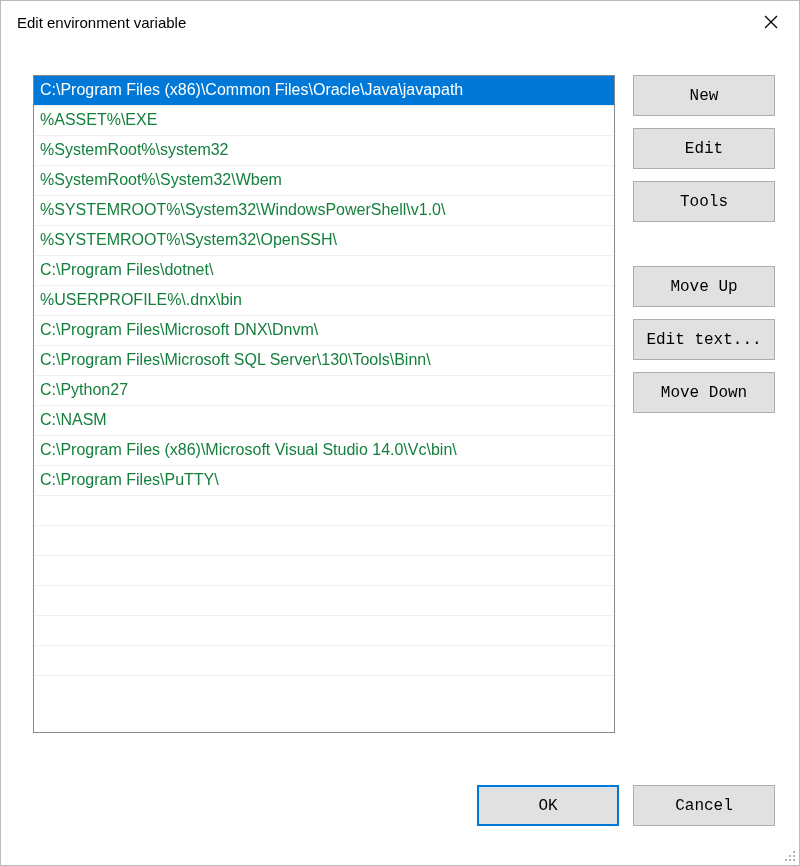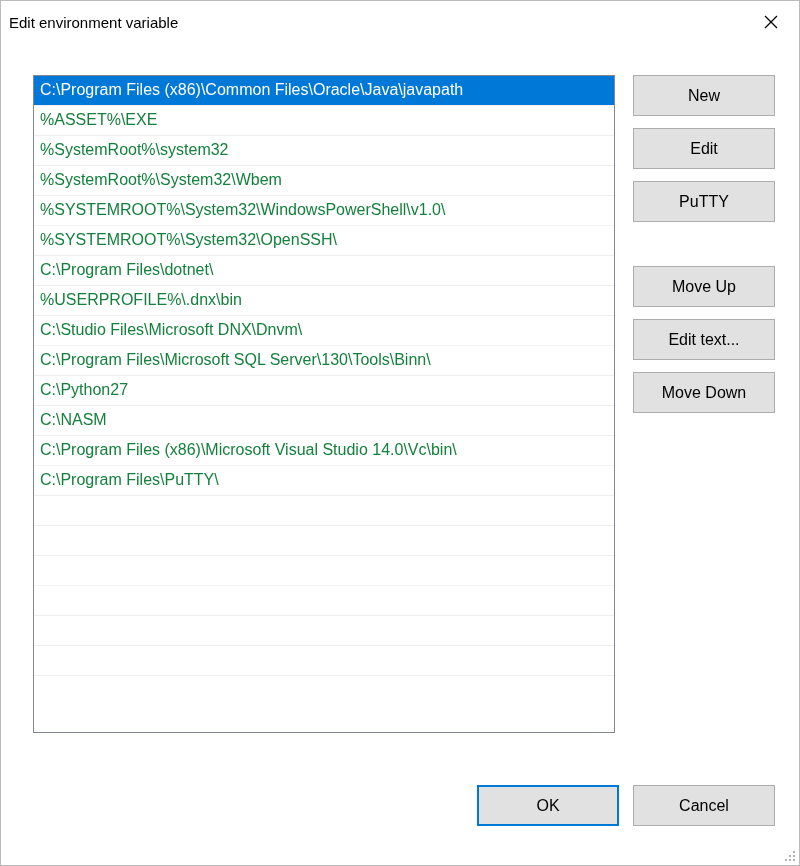--- a/index.html
+++ b/index.html
@@ -10,21 +10,21 @@
       width: 800px;
       height: 866px;
       overflow: hidden;
       border: 1px solid #bbb;
     }
     .titlebar {
       display: flex;
       align-items: center;
       justify-content: space-between;
       height: 42px;
-      padding: 0 0 0 8px;
+      padding: 0 0 0 16px;
       background: #fff;
     }
     .titlebar-title {
       font-size: 15px;
       color: #000;
     }
     .close-btn {
       width: 56px;
       height: 42px;
       display: flex;
@@ -67,21 +67,21 @@
     }
     .side-buttons {
       width: 142px;
       display: flex;
       flex-direction: column;
     }
     .btn {
       height: 41px;
       background: #e1e1e1;
       border: 1px solid #adadad;
-      font-family: Liberation Sans, sans-serif;
+      font-family: Liberation Mono, monospace;
       font-size: 16px;
       color: #000;
       cursor: pointer;
       margin-bottom: 0;
     }
     .side-buttons .btn { margin-bottom: 12px; }
     .gap-after { margin-bottom: 44px !important; }
     .bottom-bar {
       display: flex;
       justify-content: flex-end;
@@ -130,37 +130,37 @@
 <div class="content">
   <div class="listbox" id="listbox">
       <div class="list-row selected">C:\Program Files (x86)\Common Files\Oracle\Java\javapath</div>
       <div class="list-row">%ASSET%\EXE</div>
       <div class="list-row">%SystemRoot%\system32</div>
       <div class="list-row">%SystemRoot%\System32\Wbem</div>
       <div class="list-row">%SYSTEMROOT%\System32\WindowsPowerShell\v1.0\</div>
       <div class="list-row">%SYSTEMROOT%\System32\OpenSSH\</div>
       <div class="list-row">C:\Program Files\dotnet\</div>
       <div class="list-row">%USERPROFILE%\.dnx\bin</div>
-      <div class="list-row">C:\Studio Files\Microsoft DNX\Dnvm\</div>
+      <div class="list-row">C:\Program Files\Microsoft DNX\Dnvm\</div>
       <div class="list-row">C:\Program Files\Microsoft SQL Server\130\Tools\Binn\</div>
       <div class="list-row">C:\Python27</div>
       <div class="list-row">C:\NASM</div>
       <div class="list-row">C:\Program Files (x86)\Microsoft Visual Studio 14.0\Vc\bin\</div>
       <div class="list-row">C:\Program Files\PuTTY\</div>
       <div class="list-row empty">.</div>
       <div class="list-row empty">.</div>
       <div class="list-row empty">.</div>
       <div class="list-row empty">.</div>
       <div class="list-row empty">.</div>
       <div class="list-row empty">.</div>
     </div>
   <div class="side-buttons">
     <button class="btn">New</button>
     <button class="btn">Edit</button>
-    <button class="btn gap-after">PuTTY</button>
+    <button class="btn gap-after">Tools</button>
     <button class="btn">Move Up</button>
     <button class="btn">Edit text...</button>
     <button class="btn gap-after">Move Down</button>
   </div>
 </div>
 
 <div class="bottom-bar">
   <button class="btn primary">OK</button>
   <button class="btn">Cancel</button>
 </div>

